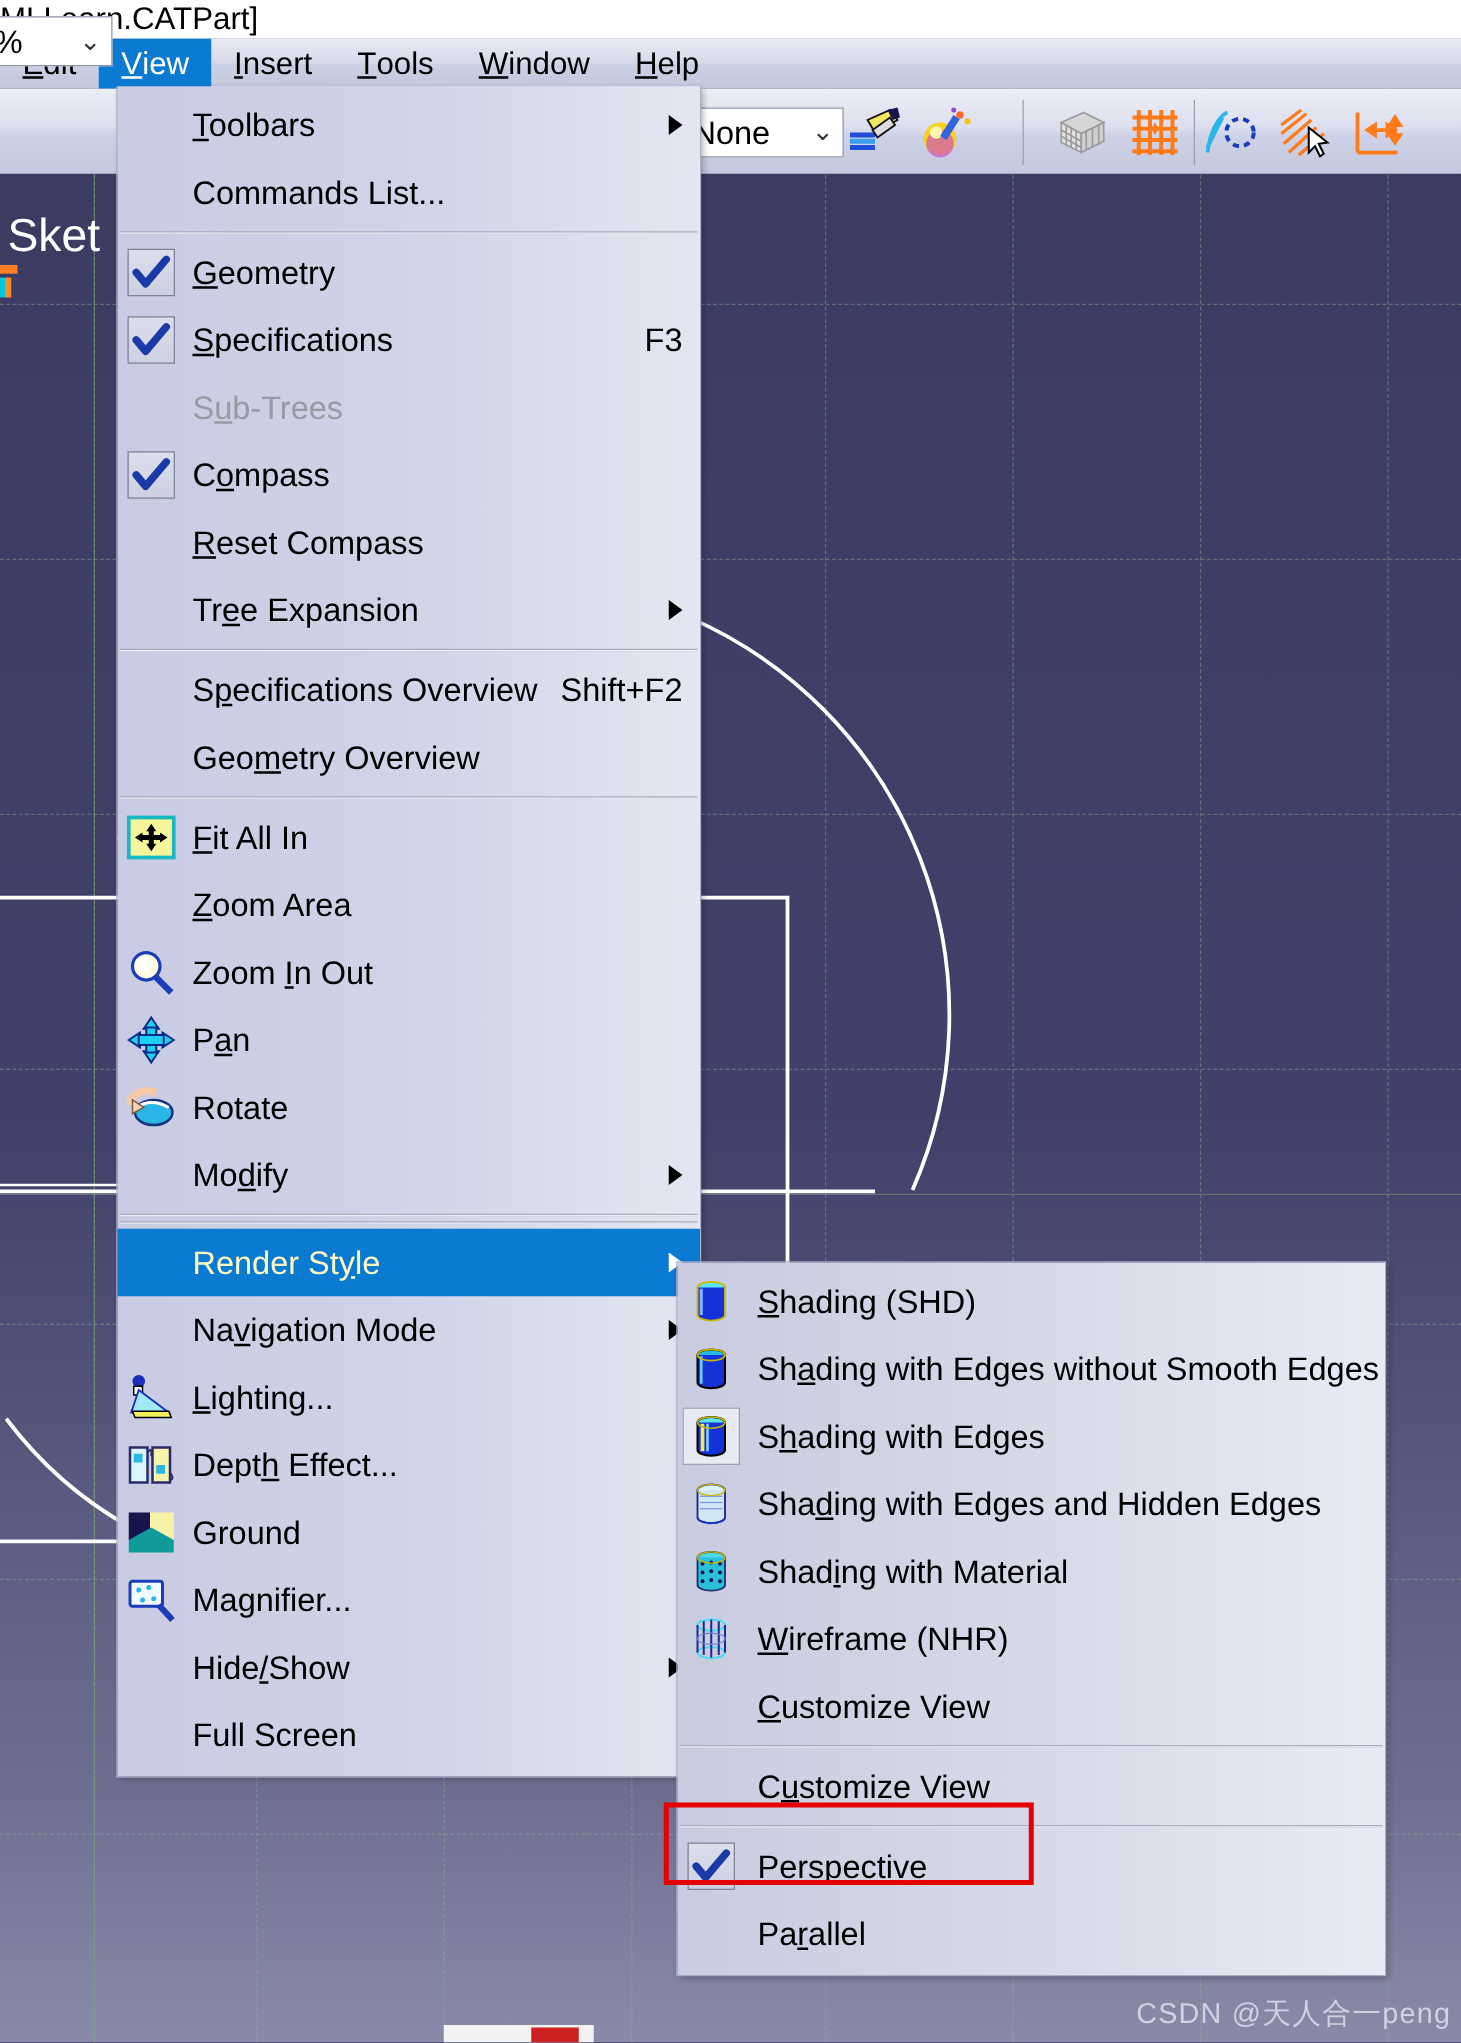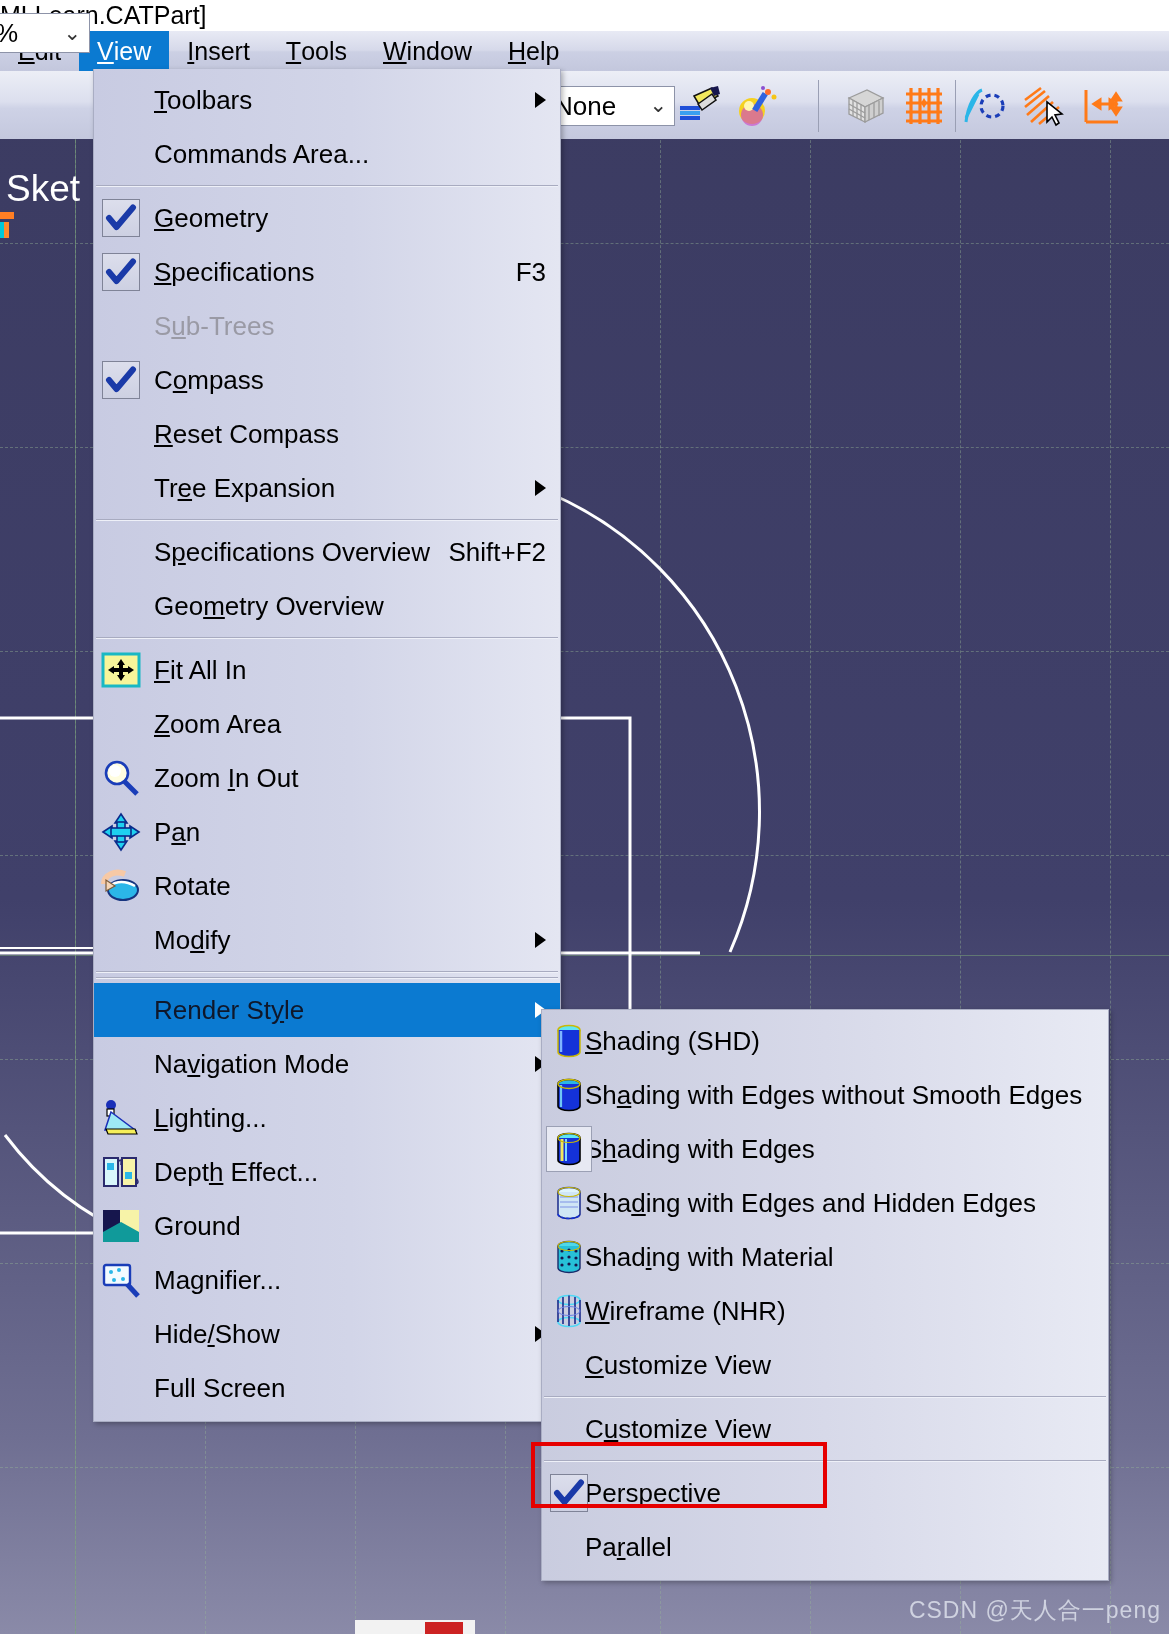--- a/index.html
+++ b/index.html
@@ -177,21 +177,21 @@
     font-size: 26px;
     color: #000;
     padding-left: 60px;
     box-sizing: border-box;
     cursor: default;
     white-space: nowrap;
   }
   .mi.disabled { color: #9a9aa5; text-align: right; }
   .mi.selected {
     background: #0b7ad1;
-    color: #0f172a;
+    color: #fef9c3;
   }
   .mi .ico {
     position: absolute;
     left: 7px; top: 50%;
     transform: translateY(-50%);
     width: 40px; height: 40px;
   }
   .mi .chk {
     position: absolute;
     left: 8px; top: 50%;
@@ -228,21 +228,21 @@
     position: absolute;
     left: 541px; top: 1009px;
     width: 568px;
     background: linear-gradient(to right,#c9ccdf 0%, #d7d9e9 50%, #e8eaf4 100%);
     border: 1px solid #a9adc3;
     box-shadow: 2px 2px 5px rgba(0,0,0,0.28);
     z-index: 30;
     padding: 4px 0 6px 0;
     box-sizing: border-box;
   }
-  #render-submenu .mi { height: 54px; padding-left: 43px; }
+  #render-submenu .mi { height: 54px; padding-left: 64px; }
   .mi.pressed .ico-frame {
     position: absolute;
     left: 4px; top: 50%;
     transform: translateY(-50%);
     width: 46px; height: 46px;
     border: 1px solid #9ba0b4;
     background: #e7e9f3;
     box-sizing: border-box;
   }
 
@@ -426,21 +426,21 @@
       <polygon points="36,30 32,24 40,24" fill="#ff7a18"></polygon>
     </g>
   </svg>
 
   <div id="view-menu">
       <div class="mi">
         <span><u>T</u>oolbars</span>
         <span class="arrow"></span>
       </div>
       <div class="mi">
-        <span>Commands Area...</span>
+        <span>Commands List...</span>
       </div>
       <div class="mi-sep"></div>
       <div class="mi">
         <span class="chk">
           <svg viewBox="0 0 24 24" width="36" height="36">
             <path d="M4 12 L9 18 L20 5" fill="none" stroke="#1a3aa8" stroke-width="4" stroke-linecap="round" stroke-linejoin="round"></path>
           </svg>
         </span>
         <span><u>G</u>eometry</span>
       </div>

